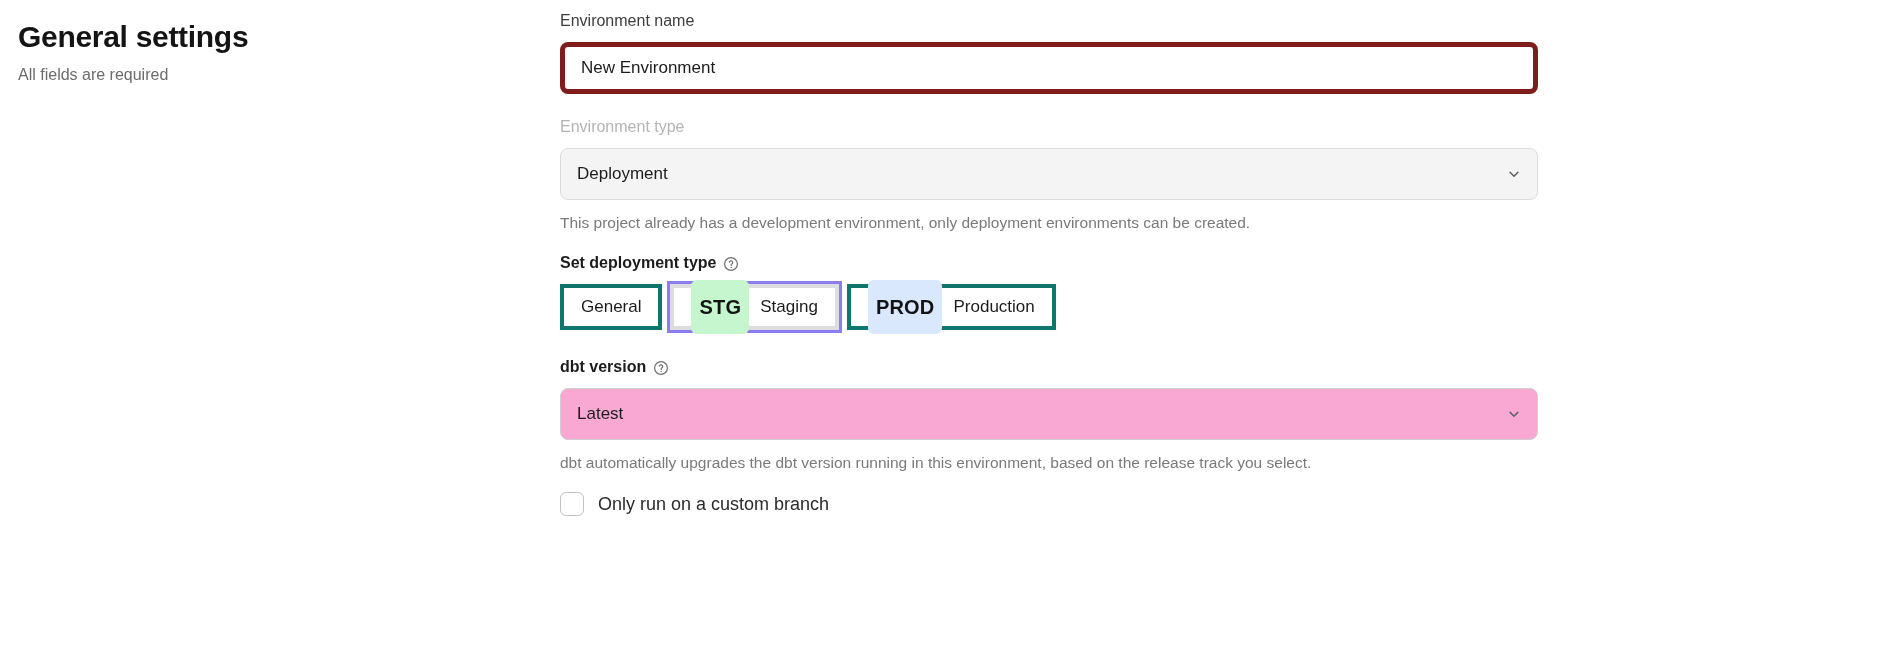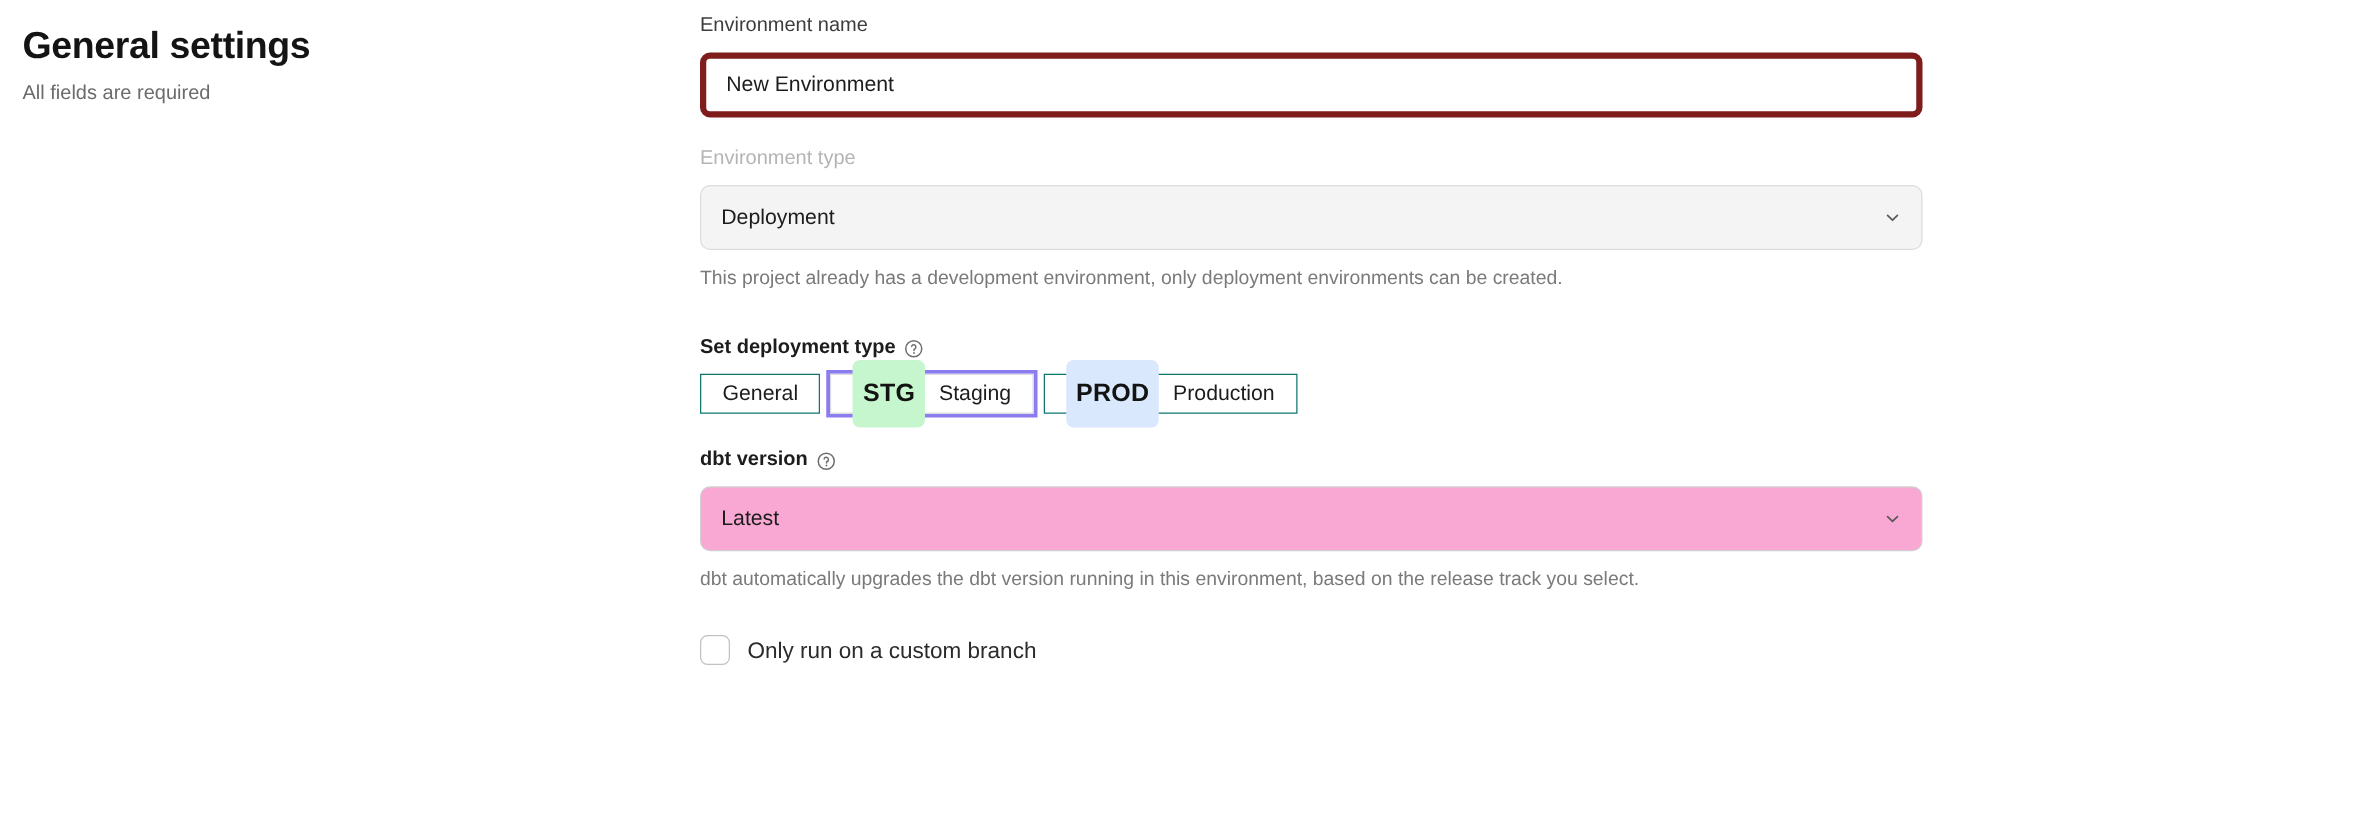--- a/index.html
+++ b/index.html
@@ -132,22 +132,22 @@
   .help-icon svg { display: block; }
 
   
   .segmented {
     display: flex;
     align-items: center;
     gap: 8px;
   }
   .seg-item {
     box-sizing: border-box;
-    height: 32px;
-    border: 1px solid #0f766e;
+    height: 46px;
+    border: 4px solid #0f766e;
     border-radius: 0;
     background: #ffffff;
     display: inline-flex;
     align-items: center;
     gap: 11px;
     padding: 0 17px;
     font-size: 17px;
     color: #1c1c1c;
     cursor: pointer;
     white-space: nowrap;
@@ -185,21 +185,21 @@
   }
   .check-label {
     font-size: 18px;
     color: #2b2b2b;
     cursor: pointer;
   }
 
   .mt-8  { margin-top: 8px; }
   .mt-10 { margin-top: 10px; }
   .mt-12 { margin-top: 12px; }
-  .mt-18 { margin-top: 33px; }
+  .mt-18 { margin-top: 18px; }
   .mt-22 { margin-top: 22px; }
   .mt-26 { margin-top: 26px; }
 </style>
 </head>
 <body>
 
 <div class="page">
 
   <div class="left-col">
     <h1 class="page-title">General settings</h1>

